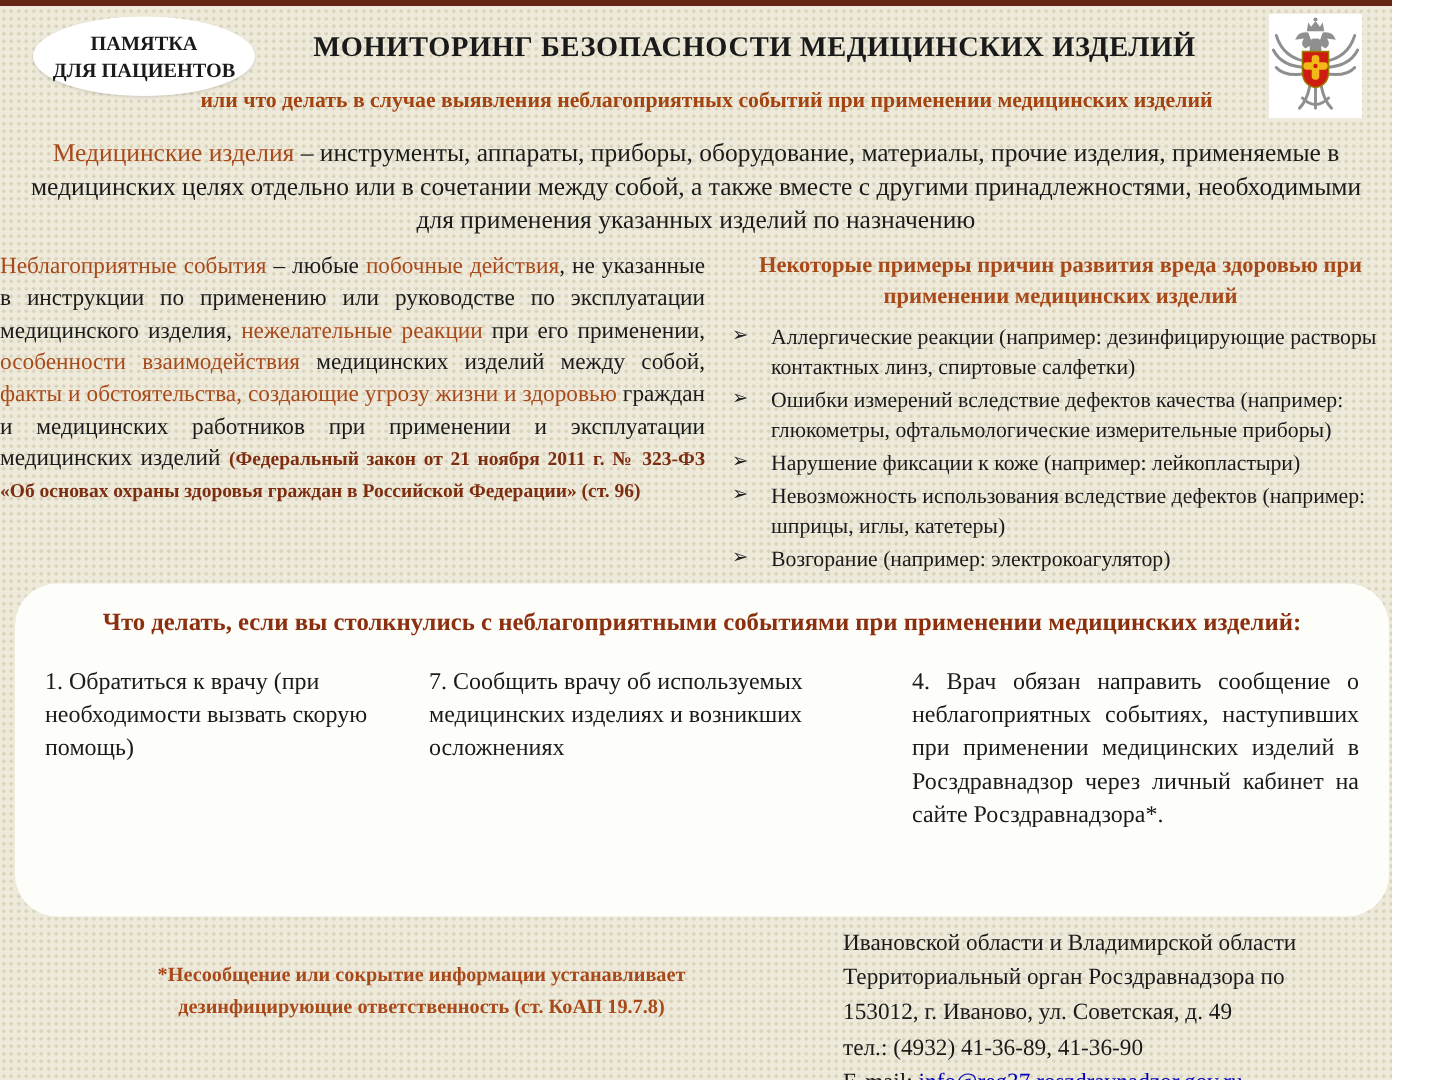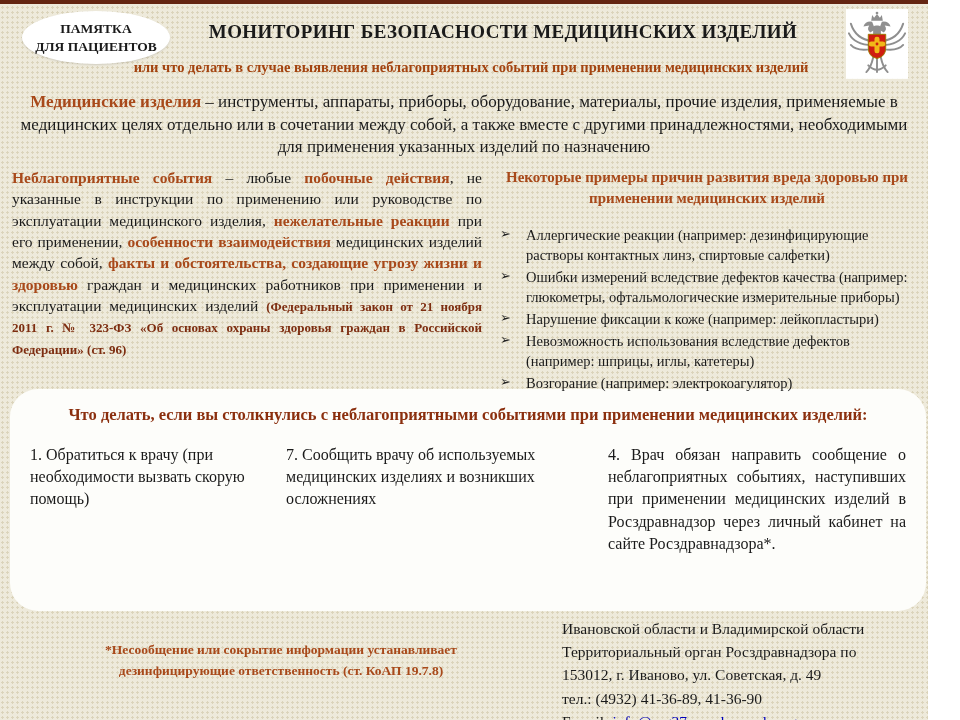--- a/index.html
+++ b/index.html
@@ -33,33 +33,33 @@
     margin:12px 86px 0 100px;
     font-size:14.5px; font-weight:bold; text-align:center; color:#a3430f;
   }
   .emblem{ position:absolute; right:20px; top:5px; width:62px; height:70px; }
 
   
   .definition{
     margin-top:5px; padding:0 8px;
     font-size:17px; line-height:1.33; text-align:center;
   }
-  .em{ color:#a8491a; font-weight:bold; }
-
-  
-  .columns{ display:flex; gap:16px; margin-top:8px; padding:0 12px; height:214px; }
+  .em{ color:#a8491a; font-weight:normal; }
+
+  
+  .columns{ display:flex; gap:16px; margin-top:8px; padding:0 0; height:214px; }
   .left-col{
     width:470px; flex:none;
     font-size:15.5px; line-height:1.38; text-align:justify;
   }
   .legal{ color:#7d2d10; font-weight:bold; font-size:13px; }
   .right-col{ flex:1; }
   .examples-heading{
     font-size:15px; font-weight:bold; color:#a8491a;
-    text-align:center; line-height:1.4; margin-bottom:16px;
+    text-align:center; line-height:1.4; margin-bottom:6px;
   }
   .examples-list{ list-style:none; }
   .examples-list li{
     display:flex; font-size:14.5px; line-height:1.38; margin-top:2px;
   }
   .bullet{
     flex:none; width:28px; padding-left:2px;
     font-family:"DejaVu Sans",sans-serif; font-size:13px; color:#222;
   }
 

